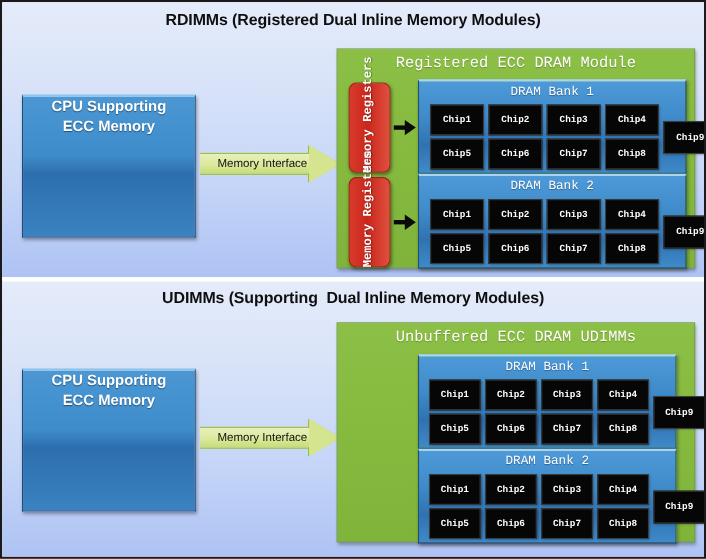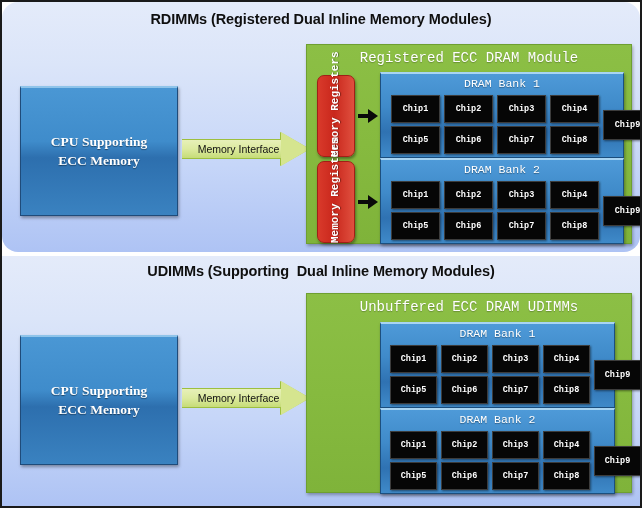--- a/index.html
+++ b/index.html
@@ -16,21 +16,21 @@
     border:2px solid #1a1a1a;
     background:#ffffff;
   }
   
   .panel{
     position:absolute;
     left:0; width:638px;
     background:linear-gradient(to bottom,#e4ebfa 0%,#dbe5f9 25%,#c6d6f8 65%,#aec3f4 100%);
     overflow:hidden;
   }
-  #panel-rdimm{ top:0; height:250px;border-radius:16px; }
+  #panel-rdimm{ top:0; height:250px; }
   #panel-udimm{ top:254px; height:250px; }
   .panel-divider{
     position:absolute; left:0; top:250px;
     width:638px; height:4px; background:#ffffff;
   }
 
   .panel-title{
     position:absolute;
     left:0; width:638px;
     text-align:center;
@@ -45,21 +45,21 @@
 
   
   .cpu-box{
     position:absolute;
     width:158px;height:130px;
     box-sizing:border-box;
     border:1px solid #1f4b7a;
     border-top:2px solid #8fc4ea;
     background:linear-gradient(to bottom,#4a97d4 0%,#3f8ccb 42%,#2d6fae 55%,#3a82c0 100%);
     box-shadow:1px 2px 3px rgba(0,0,0,0.35);
-    display:flex;align-items:center;justify-content:center;font-family:Liberation Serif, serif;
+    display:flex;justify-content:center;
   }
   .cpu-label{
     color:#ffffff;
     font-size:13.5px;
     font-weight:bold;
     line-height:1.35;
     text-align:center;
     text-shadow:0 1px 1px rgba(0,0,0,0.45);
   }
   #cpu-rdimm{ left:18px; top:84px; }

